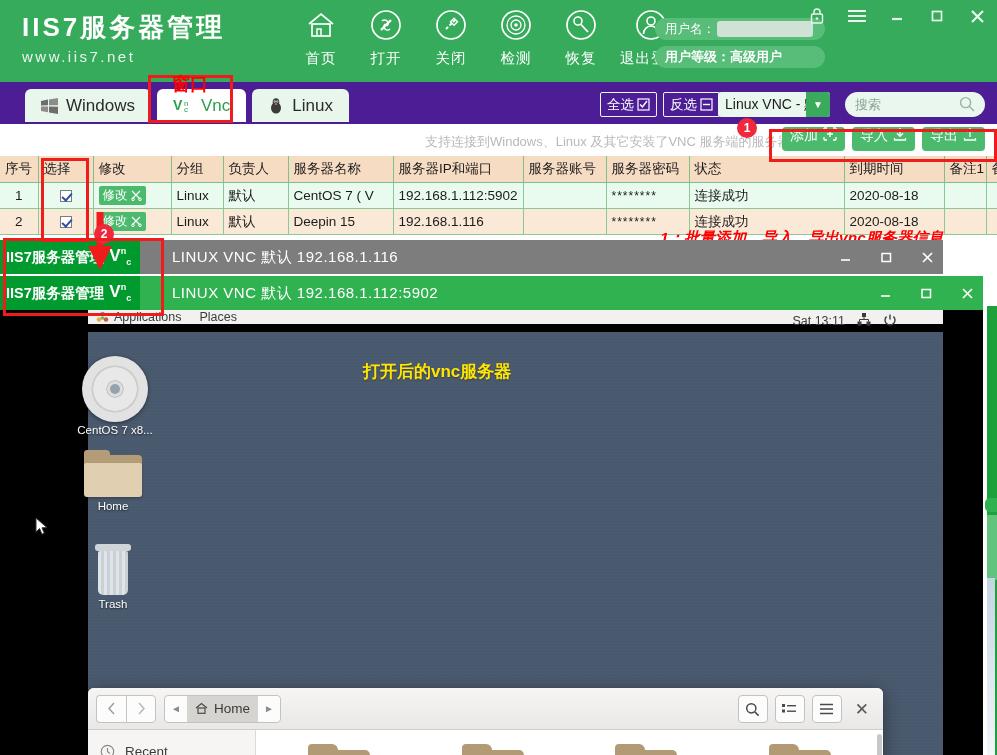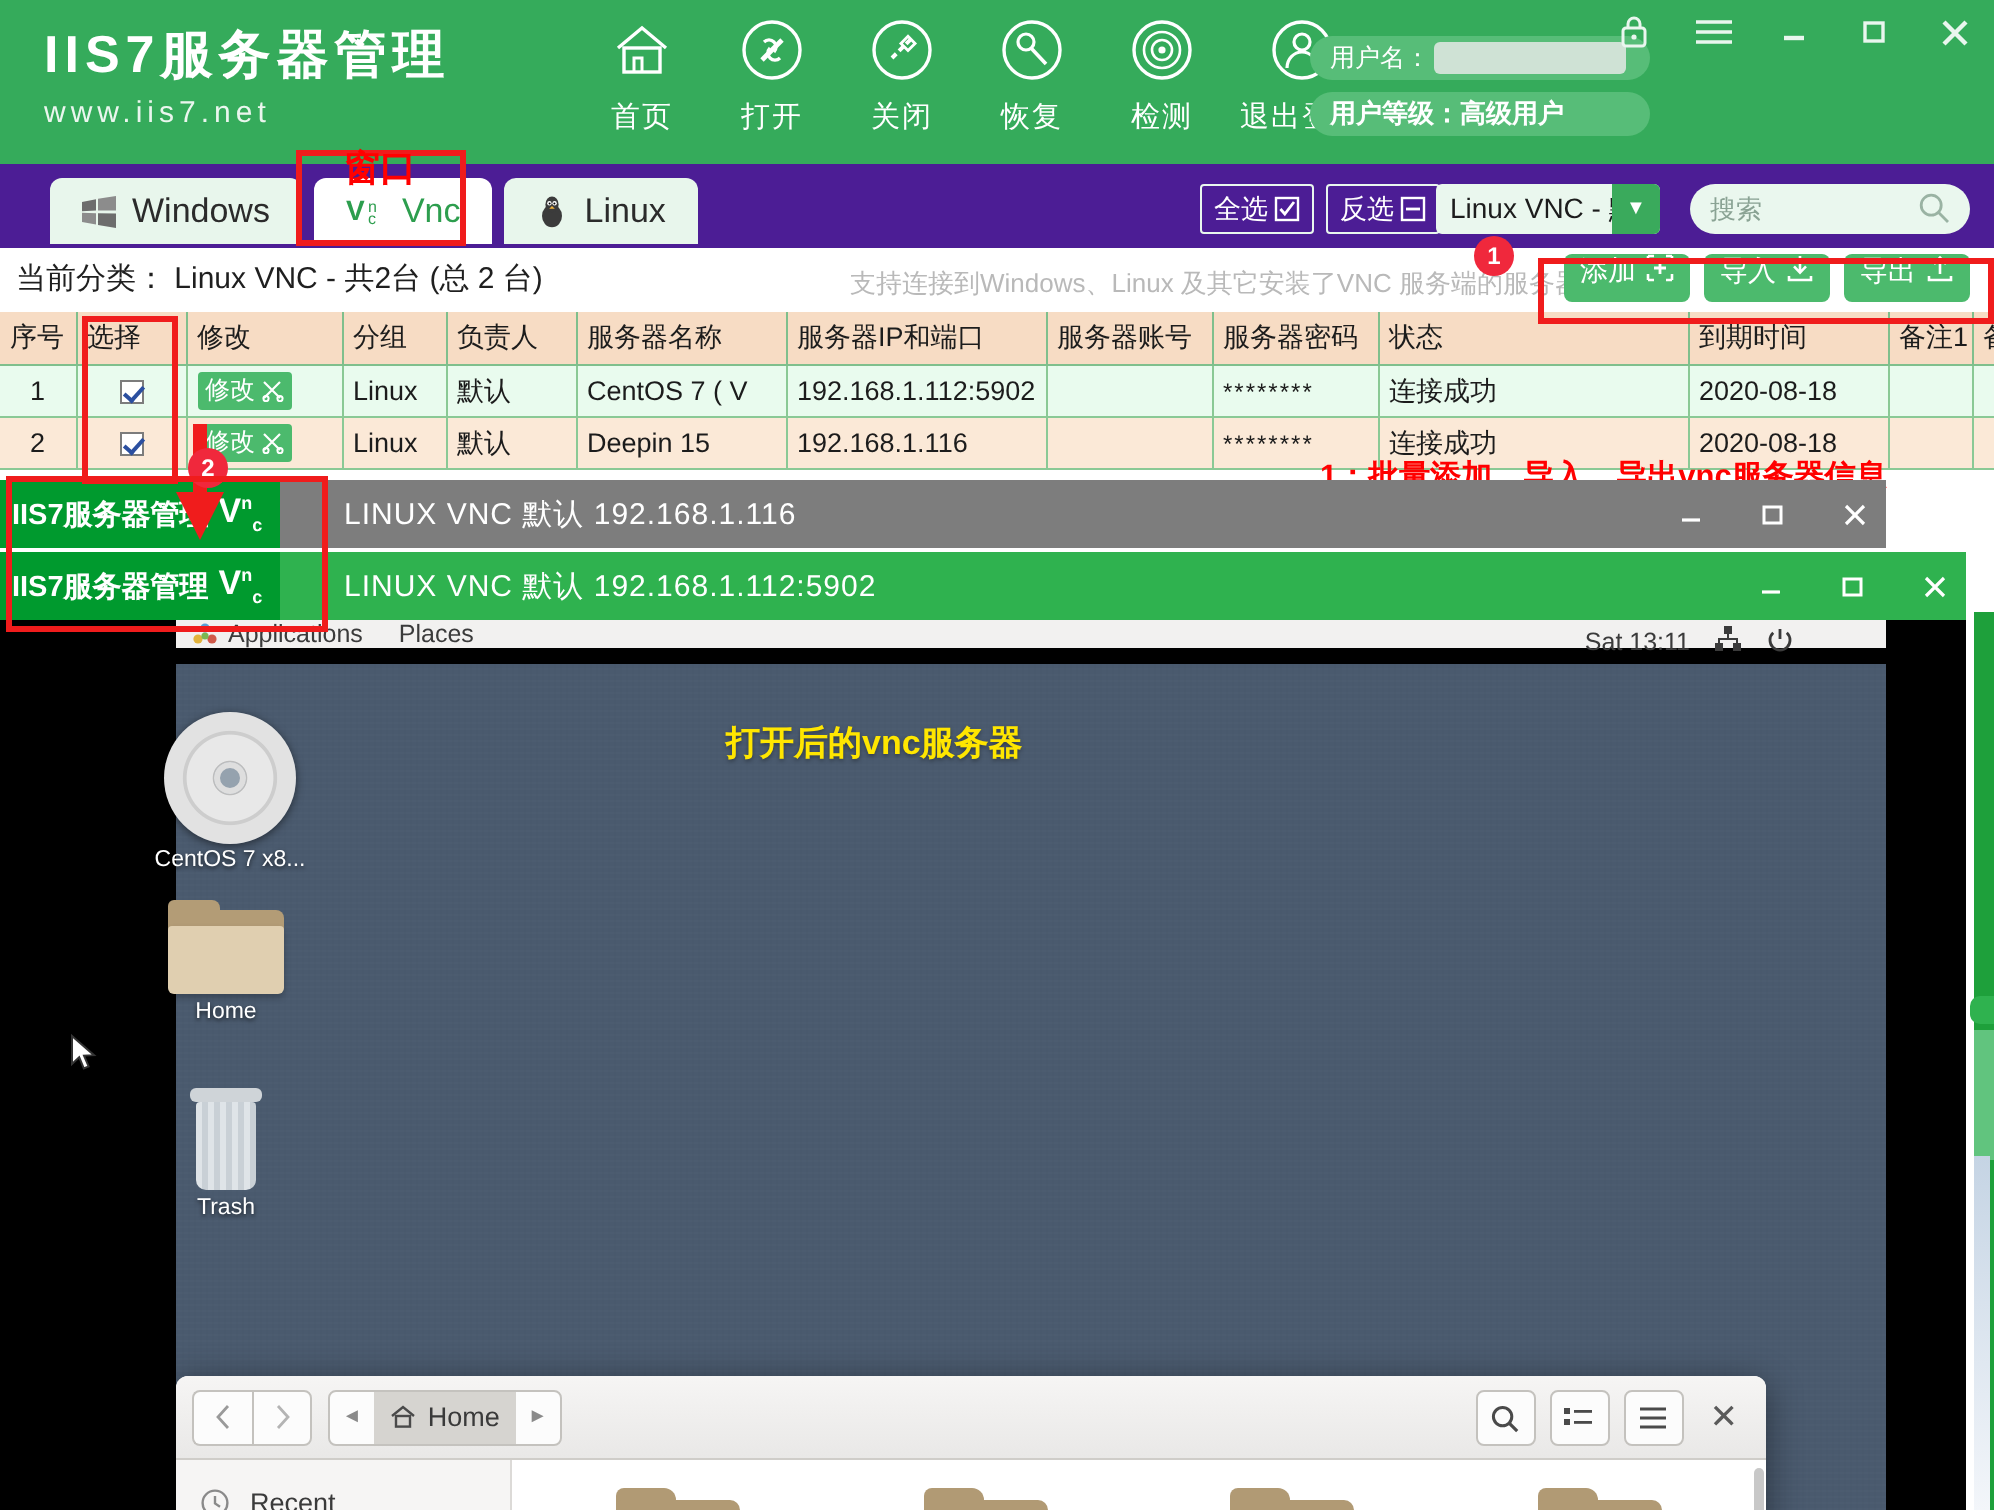--- a/index.html
+++ b/index.html
@@ -268,36 +268,36 @@
               <path d="M12 21 L22 11" stroke="#fff" stroke-width="2" fill="none" stroke-dasharray="3 2"></path>
               <rect x="18" y="11" width="5" height="5" fill="none" stroke="#fff" stroke-width="1.4" transform="rotate(45 20 13)"></rect>
             </svg>
         </span>
         <span class="lab">关闭</span>
       </div>
       <div class="navitem">
         <span class="glyph">
           <svg width="34" height="34" viewBox="0 0 34 34">
               <circle cx="17" cy="17" r="14" fill="none" stroke="#fff" stroke-width="1.7"></circle>
-              <circle cx="14" cy="13" r="4" fill="none" stroke="#fff" stroke-width="1.6"></circle>
-              <path d="M16.5 16 L24 24" stroke="#fff" stroke-width="1.8" fill="none"></path>
-            </svg>
-        </span>
-        <span class="lab">恢复</span>
+              <circle cx="17" cy="17" r="9" fill="none" stroke="#fff" stroke-width="1.3"></circle>
+              <circle cx="17" cy="17" r="5" fill="none" stroke="#fff" stroke-width="1.3"></circle>
+              <circle cx="17" cy="17" r="1.8" fill="#fff"></circle>
+            </svg>
+        </span>
+        <span class="lab">检测</span>
       </div>
       <div class="navitem">
         <span class="glyph">
           <svg width="34" height="34" viewBox="0 0 34 34">
               <circle cx="17" cy="17" r="14" fill="none" stroke="#fff" stroke-width="1.7"></circle>
-              <circle cx="17" cy="17" r="9" fill="none" stroke="#fff" stroke-width="1.3"></circle>
-              <circle cx="17" cy="17" r="5" fill="none" stroke="#fff" stroke-width="1.3"></circle>
-              <circle cx="17" cy="17" r="1.8" fill="#fff"></circle>
-            </svg>
-        </span>
-        <span class="lab">检测</span>
+              <circle cx="14" cy="13" r="4" fill="none" stroke="#fff" stroke-width="1.6"></circle>
+              <path d="M16.5 16 L24 24" stroke="#fff" stroke-width="1.8" fill="none"></path>
+            </svg>
+        </span>
+        <span class="lab">恢复</span>
       </div>
       <div class="navitem" style="width:62px">
         <span class="glyph">
           <svg width="34" height="34" viewBox="0 0 34 34">
               <circle cx="17" cy="17" r="14" fill="none" stroke="#fff" stroke-width="1.7"></circle>
               <circle cx="17" cy="13" r="4" fill="none" stroke="#fff" stroke-width="1.6"></circle>
               <path d="M9.5 26 a7.5 8 0 0 1 15 0" fill="none" stroke="#fff" stroke-width="1.6"></path>
             </svg>
         </span>
         <span class="lab">退出登录</span>
@@ -409,21 +409,20 @@
       <span class="sicon">
         <svg width="16" height="16" viewBox="0 0 16 16">
             <circle cx="6.6" cy="6.6" r="5" fill="none" stroke="#9ab3a3" stroke-width="1.4"></circle>
             <path d="M10.3 10.3 L15 15" stroke="#9ab3a3" stroke-width="1.4"></path>
           </svg>
       </span>
     </div>
   </div>
 
   <div class="subhdr">
-    <div class="curcat">当前分类： Linux VNC - 共2台 (总 2 台)</div>
     <div class="supporttext">支持连接到Windows、Linux 及其它安装了VNC 服务端的服务器</div>
     <div class="actbtns">
       <div class="actbtn">
         <span>添加</span>
         <svg width="14" height="14" viewBox="0 0 14 14">
             <path d="M1 1 H4 M1 1 V4 M10 1 H13 M13 1 V4 M1 10 V13 M1 13 H4 M13 10 V13 M10 13 H13" stroke="#fff" stroke-width="1.3" fill="none"></path>
             <path d="M7 4 V10 M4 7 H10" stroke="#fff" stroke-width="1.4"></path>
           </svg>
       </div>
       <div class="actbtn">
@@ -522,21 +521,21 @@
           <td>连接成功</td>
           <td>2020-08-18</td>
           <td></td>
           <td></td>
 
         </tr>
       </tbody>
     </table>
   </div>
 
-  <div class="redtxt" style="left:660px; top:228px;">1：批量添加、导入、导出vnc服务器信息</div>
+  <div class="redtxt" style="left:660px; top:228px;font-style:italic;">1：批量添加、导入、导出vnc服务器信息</div>
   <div class="redtxt" style="left:730px; top:254px;">2：批量连接vnc服务器</div>
 
   <div class="vncwin win-back">
     <div class="vncbar">
       <div class="brand">
         <span>IIS7服务器管理</span>
         <span class="vlogo">V<sup style="font-size:9px">n</sup><sub style="font-size:9px">c</sub></span>
       </div>
       <div class="ttl">LINUX VNC  默认  192.168.1.116</div>
       <div class="vctrls">

